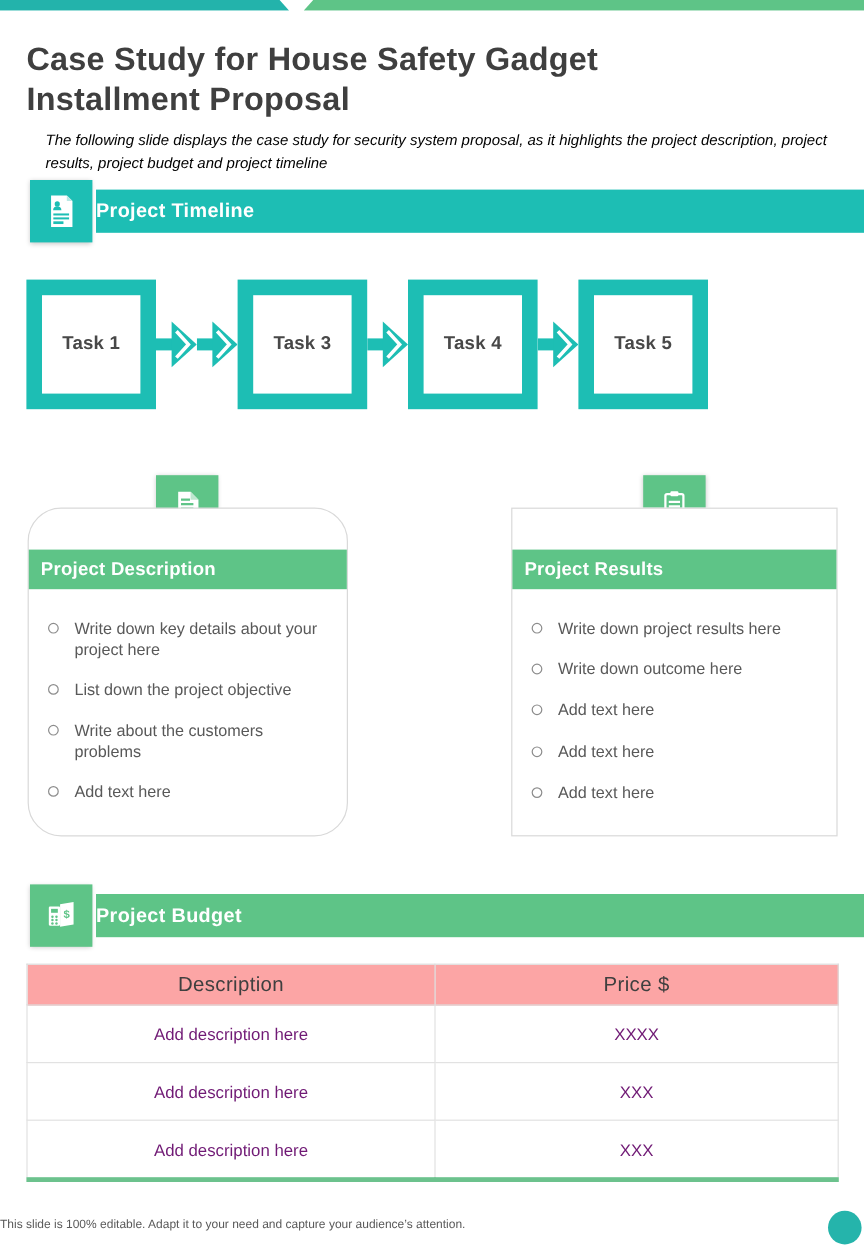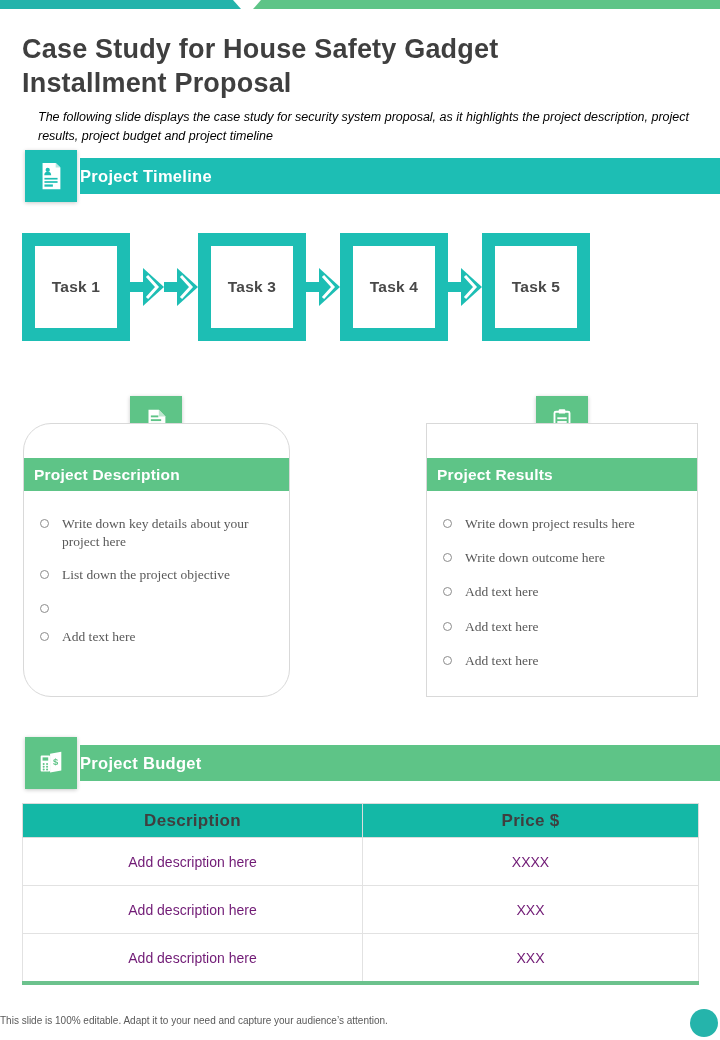--- a/index.html
+++ b/index.html
@@ -50,31 +50,31 @@
   #results-icon{left:536px;}
 
   
   .card{position:absolute;top:423px;height:274px;background:#fff;
         border:1px solid #d9d9d9;box-sizing:border-box;}
   #desc-card{left:23px;width:267px;border-radius:28px;}
   #results-card{left:426px;width:272px;}
   .card-bar{margin-top:34px;height:33px;background:#5ec487;color:#fff;
             font-weight:700;font-size:15.5px;display:flex;align-items:center;
             padding-left:10px;letter-spacing:.2px;}
-  .card-bullets{padding:24px 12px 0 12px;font-family:Liberation Serif, serif;}
+  .card-bullets{padding:24px 12px 0 12px;}
   .bullet{display:flex;margin-bottom:15px;font-size:13.5px;color:#595959;line-height:1.35;}
   #results-card .bullet{margin-bottom:16px;}
   .bullet .dot{width:7px;height:7px;border:1.2px solid #8c8c8c;border-radius:50%;
                margin:4px 13px 0 4px;flex:none;}
 
   
   .budget-table{position:absolute;left:22px;top:803px;width:676px;
                 border-collapse:collapse;table-layout:fixed;
                 border:1px solid #dcdcdc;border-bottom:4px solid #6cc28d;}
-  .budget-table th{background:#14b8a6;height:31px;font-size:17px;font-weight:700;
+  .budget-table th{background:#fca5a5;height:31px;font-size:17px;font-weight:400;
                    color:#3f3f3f;border:1px solid #dcdcdc;text-align:center;letter-spacing:.3px;}
   .budget-table td{height:45px;font-size:14px;color:#701a75;border:1px solid #e2e2e2;
                    text-align:center;}
 
   
   .footer{position:absolute;left:0;right:0;top:1015px;text-align:left;
           font-size:10px;color:#595959;}
   .corner-circle{position:absolute;left:690px;top:1009px;width:28px;height:28px;
                  border-radius:50%;background:#25b4ab;}
 </style>
@@ -174,20 +174,21 @@
       <div class="bullet">
           <span class="dot"></span>
           <span>Write down key details about your project here</span>
         </div>
       <div class="bullet">
           <span class="dot"></span>
           <span>List down the project objective</span>
         </div>
       <div class="bullet">
           <span class="dot"></span>
+          <span>Write about the customers problems</span>
         </div>
       <div class="bullet">
           <span class="dot"></span>
           <span>Add text here</span>
         </div>
     </div>
   </div>
 
   <div class="card" id="results-card">
     <div class="card-bar">

